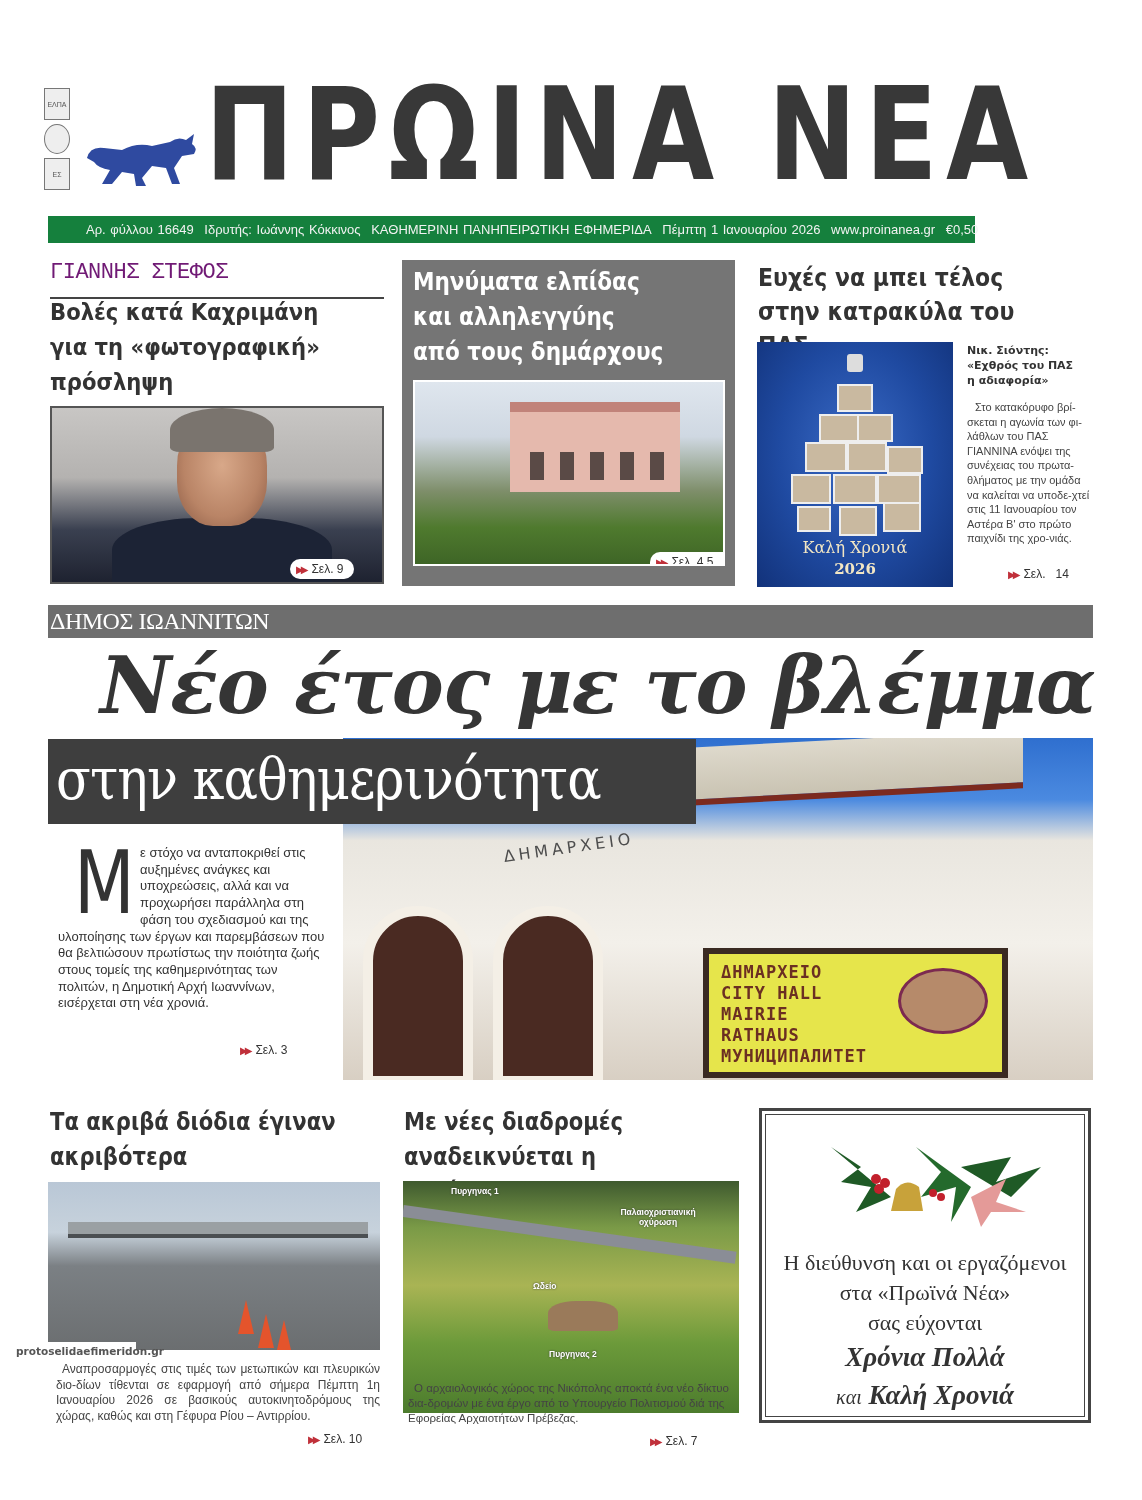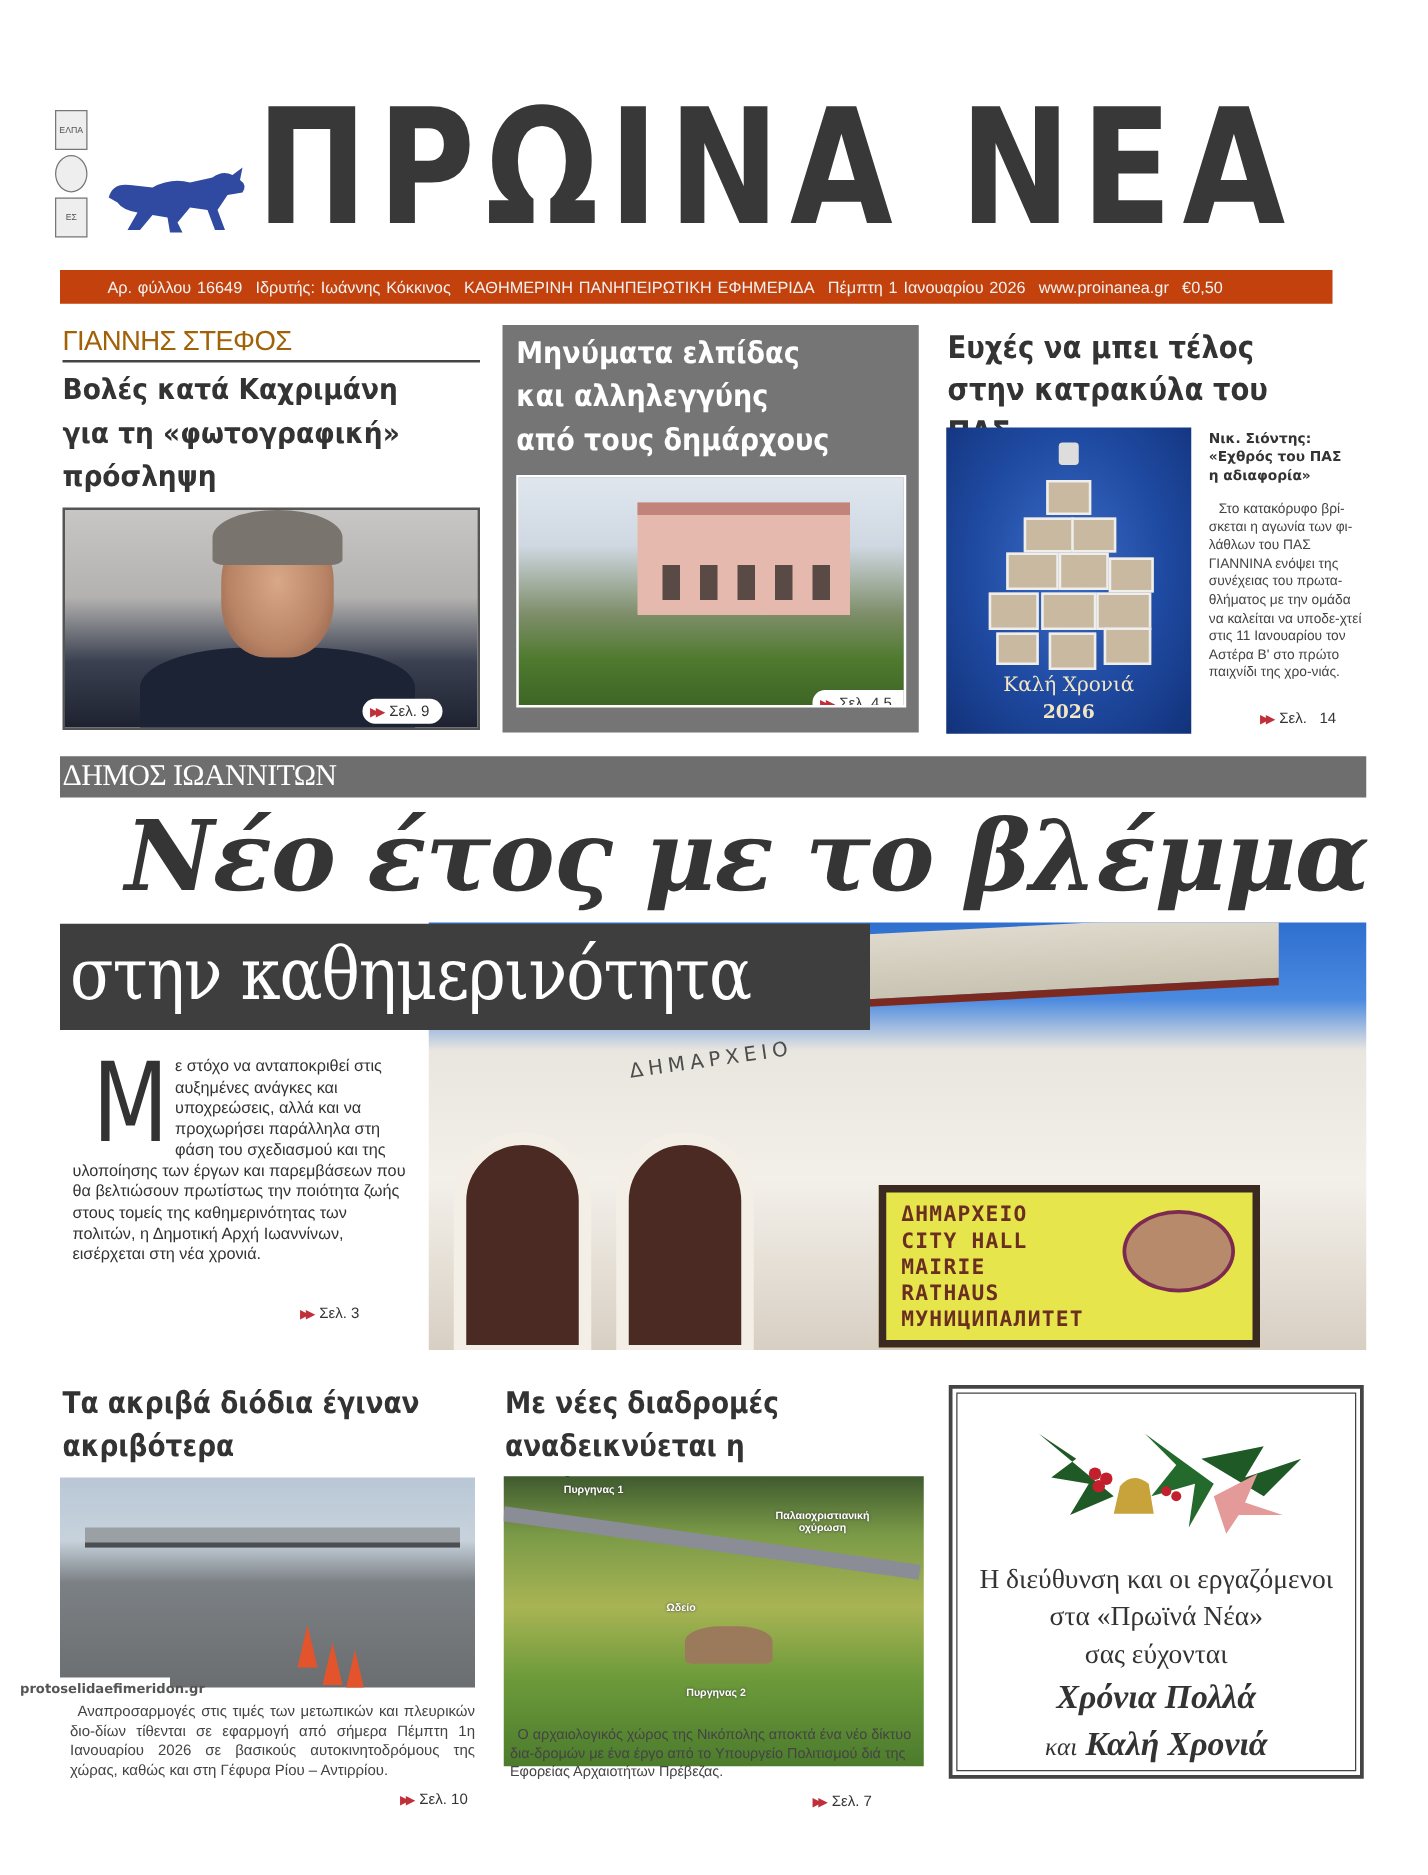--- a/index.html
+++ b/index.html
@@ -5,25 +5,25 @@
   * { box-sizing: border-box; margin: 0; padding: 0; }
   html, body { width: 1142px; height: 1500px; background: #fff; overflow: hidden; }
   body { position: relative; font-family: "Liberation Sans", sans-serif; color: #333; }
   .abs { position: absolute; }
 
   
   .logos { left: 44px; top: 88px; width: 30px; height: 110px; }
   .logo-small { width: 26px; height: 32px; border: 1px solid #777; margin-bottom: 4px; background: #eee; font-size: 7px; text-align: center; line-height: 32px; color: #555; }
   .bull { left: 82px; top: 128px; width: 120px; height: 60px; }
   .masthead-title { left: 205px; top: 70px; width: 890px; height: 130px; font-family: "DejaVu Sans", sans-serif; font-weight: bold; font-size: 128px; line-height: 130px; color: #383838; letter-spacing: 10px; transform: scaleX(0.83); transform-origin: left center; white-space: nowrap; }
-  .infobar { left: 48px; top: 216px; width: 1018px; height: 27px; background: #c2410c; color: #f2f2f2; font-size: 13px; line-height: 27px; padding-left: 38px; white-space: nowrap; word-spacing: 1px; }
+  .infobar { left: 48px; top: 216px; width: 927px; height: 27px; background: #15803d; color: #f2f2f2; font-size: 13px; line-height: 27px; padding-left: 38px; white-space: nowrap; word-spacing: 1px; }
   .infobar span { margin-right: 6px; }
 
   
-  .kicker1 { left: 50px; top: 260px; width: 334px; font-family: Liberation Sans, sans-serif; font-size: 22px; color: #a16207; border-bottom: 2px solid #444; padding-bottom: 2px; letter-spacing: -0.5px; }
+  .kicker1 { left: 50px; top: 260px; width: 334px; font-family: Liberation Mono, monospace; font-size: 22px; color: #701a75; border-bottom: 2px solid #444; padding-bottom: 12px; letter-spacing: -0.5px; }
   .head1 { left: 50px; top: 295px; width: 334px; font-family: "DejaVu Sans", sans-serif; font-weight: bold; font-size: 23px; line-height: 35px; color: #333; transform: scaleX(0.92); transform-origin: left top; }
   .photo1 { left: 50px; top: 406px; width: 334px; height: 178px; border: 2px solid #555; background: linear-gradient(180deg,#c8c6c4 0%,#b4b2b0 40%,#3a4050 70%,#1e2230 100%); overflow: hidden; }
   .face { position: absolute; left: 125px; top: 8px; width: 90px; height: 110px; border-radius: 45% 45% 40% 40%; background: radial-gradient(ellipse at 50% 45%, #d8a889 0%, #b98466 60%, #8a5a44 100%); }
   .hair { position: absolute; left: 118px; top: 0; width: 104px; height: 44px; border-radius: 50% 50% 10% 10%; background: #7a746e; }
   .suit { position: absolute; left: 60px; top: 110px; width: 220px; height: 80px; border-radius: 40% 40% 0 0; background: #1c2335; }
 
   .pageref { background: #fff; border-radius: 10px; font-size: 12px; color: #333; padding: 3px 10px 3px 6px; white-space: nowrap; }
   .arrows { color: #c0303a; font-size: 10px; letter-spacing: -3px; margin-right: 6px; }
 
   
@@ -59,21 +59,21 @@
   .dropcap { float: left; font-family: "DejaVu Sans", sans-serif; font-size: 88px; line-height: 72px; color: #333; margin: 2px 8px 0 16px; transform: scaleX(0.8); transform-origin: left top; width: 58px; }
   .ref-main { left: 240px; top: 1043px; font-size: 12px; color: #333; }
 
   
   .head4 { left: 50px; top: 1105px; width: 330px; font-family: "DejaVu Sans", sans-serif; font-weight: bold; font-size: 24px; line-height: 35px; color: #333; transform: scaleX(0.88); transform-origin: left top; }
   .photo4 { left: 48px; top: 1182px; width: 332px; height: 168px; background: linear-gradient(180deg,#b9c7d6 0%,#c7d2dc 30%,#7b8084 50%,#6b6e70 100%); overflow: hidden; }
   .tollroof { position: absolute; left: 20px; top: 40px; width: 300px; height: 16px; background: #9aa0a3; border-bottom: 4px solid #4b4f52; }
   .cone { position: absolute; width: 0; height: 0; border-left: 8px solid transparent; border-right: 8px solid transparent; border-bottom: 34px solid #e4542c; }
   .watermark { left: 0; top: 1342px; width: 136px; height: 18px; background: #fff; font-family: "DejaVu Sans", sans-serif; font-size: 10.5px; font-weight: bold; color: #555; line-height: 18px; padding-left: 16px; }
   .body4 { left: 56px; top: 1362px; width: 324px; font-size: 12px; line-height: 15.5px; color: #444; text-indent: 6px; text-align: justify; }
-  .ref4 { left: 320px; top: 1432px; font-size: 12px; color: #333; }
+  .ref4 { left: 308px; top: 1432px; font-size: 12px; color: #333; }
 
   .head5 { left: 404px; top: 1105px; width: 340px; font-family: "DejaVu Sans", sans-serif; font-weight: bold; font-size: 24px; line-height: 35px; color: #333; transform: scaleX(0.88); transform-origin: left top; }
   .photo5 { left: 403px; top: 1181px; width: 336px; height: 232px; background: linear-gradient(180deg,#3f5a2f 0%,#7a9a47 20%,#a9b454 45%,#6c9a3a 70%,#4c7b2d 100%); overflow: hidden; }
   .wall { position: absolute; left: 0; top: 24px; width: 336px; height: 12px; background: #8a8d96; transform: rotate(8deg); transform-origin: left; }
   .label5 { position: absolute; color: #fff; font-size: 8.5px; font-weight: bold; text-shadow: 0 0 2px #333; }
   .odeion { position: absolute; left: 145px; top: 120px; width: 70px; height: 30px; background: #9a7a5a; border-radius: 40% 40% 10% 10%; }
   .body5 { left: 408px; top: 1381px; width: 335px; font-size: 11.5px; line-height: 15px; color: #444; text-indent: 6px; }
   .ref5 { left: 650px; top: 1434px; font-size: 12px; color: #333; }
 
   

